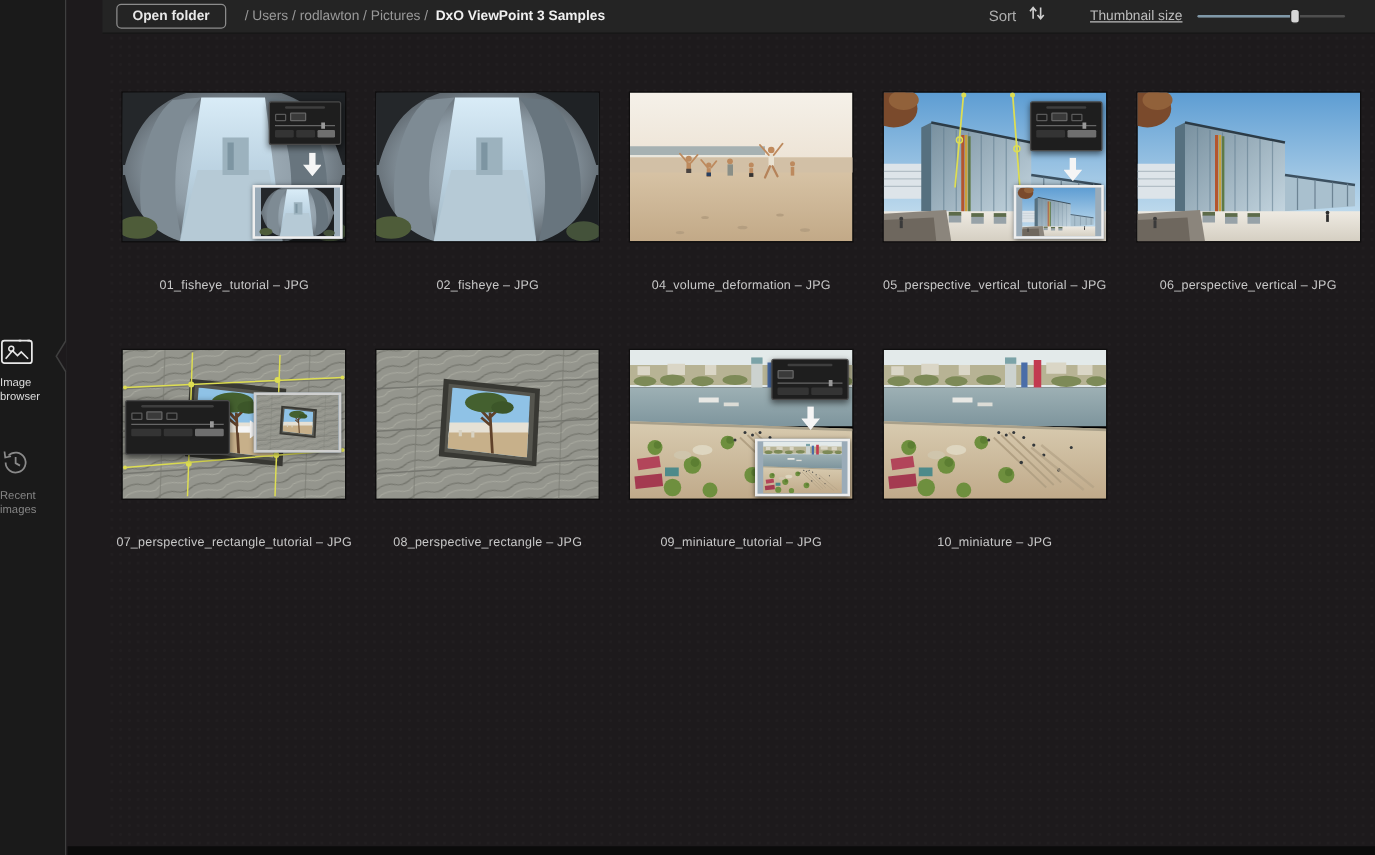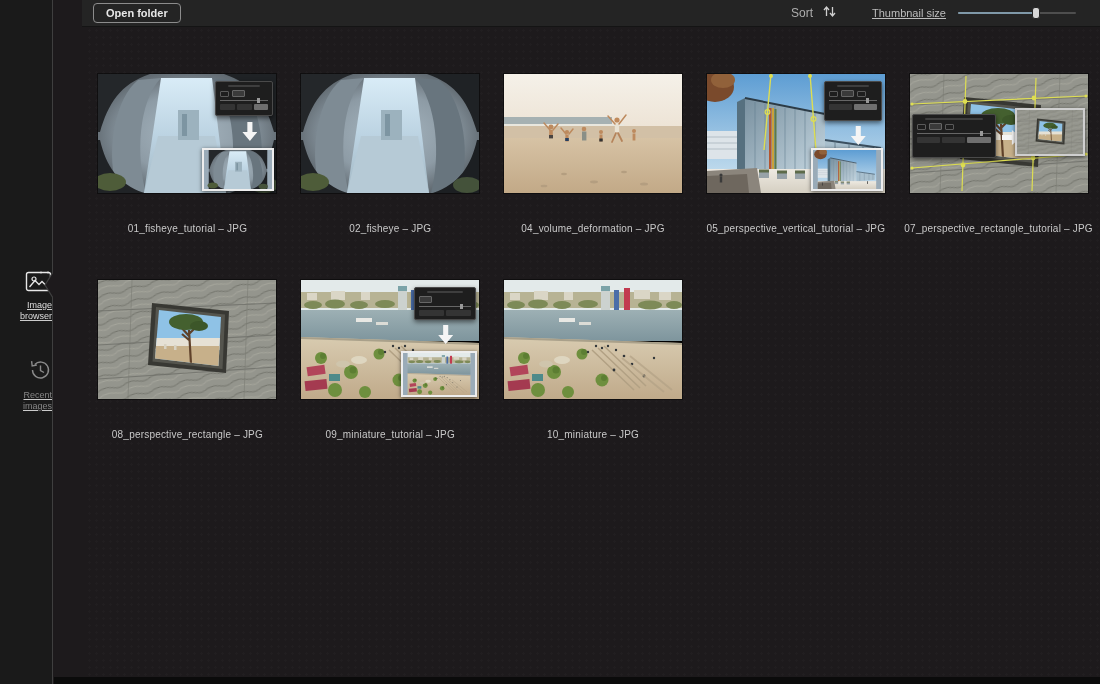--- a/index.html
+++ b/index.html
@@ -9,21 +9,21 @@
     background:#1d1a1c;
     position:relative;
     color:#ccc;
   }
 
   
   .sidebar{
     position:absolute; left:0; top:0; width:53px; height:684px;
     background:#1a1a1a; border-right:1px solid #3f3f3f; z-index:5;
   }
-  .side-item{ position:absolute; left:0; width:52px; text-align:right; cursor:pointer;text-decoration:underline; }
+  .side-item{ position:absolute; left:0; width:52px; text-align:left; cursor:pointer; }
   .side-item .icn{ display:inline-block; }
   .side-item .lbl{ display:block; margin-top:4px; font-size:9px; line-height:1.25; }
   .side-item.active .lbl{ color:#dedede; }
   .side-item.inactive .lbl{ color:#868686; }
   .active-notch{ position:absolute; right:-1px; top:272px; z-index:6; }
 
   
   .topbar{
     position:absolute; left:54px; top:0; right:0; height:27px;
     background:#242424; border-bottom:1px solid #141414;
@@ -359,20 +359,24 @@
     </span>
     <span class="lbl">Recent images</span>
   </div>
   <svg class="active-notch" width="9" height="26" viewBox="0 0 9 26">
     <path d="M9,0 L1,13 L9,26" fill="#1d1a1c" stroke="#3f3f3f" stroke-width="1.2"></path>
   </svg>
 </nav>
 
 <header class="topbar">
   <button class="btn-open">Open folder</button>
+  <div class="breadcrumb">
+    <span>/ Users / rodlawton / Pictures /</span>
+    <span class="current">DxO ViewPoint 3 Samples</span>
+  </div>
   <div class="tb-right">
     <span class="sort-label">Sort</span>
     <span class="sort-icon">
       <svg width="15" height="13" viewBox="0 0 15 13">
         <path d="M4.5,11 V2.5 M2,5 L4.5,2 L7,5" fill="none" stroke="#cfcfcf" stroke-width="1.3"></path>
         <path d="M10.5,2 V10.5 M8,8 L10.5,11 L13,8" fill="none" stroke="#cfcfcf" stroke-width="1.3"></path>
       </svg>
     </span>
     <span class="thumbsize-label">Thumbnail size</span>
     <div class="slider" aria-valuenow="66">
@@ -466,20 +470,28 @@
         <div class="tut-arrow" style="top:52px"></div>
         <div class="tut-inset">
             <svg>
               <use href="#sc-building"></use>
             </svg>
           </div>
       </div>
       <div class="caption">05_perspective_vertical_tutorial – JPG</div>
     </div>
 
+    <div class="cell">
+      <div class="thumb">
+        <svg class="scene">
+            <use href="#sc-building"></use>
+          </svg>
+      </div>
+      <div class="caption">06_perspective_vertical – JPG</div>
+    </div>
 
     <div class="cell">
       <div class="thumb">
         <svg class="scene">
             <use href="#sc-wall"></use>
           </svg>
         <svg class="guides" viewBox="0 0 178 119">
           <path d="M2,30 L176,22 M2,94 L176,80 M56,2 L52,117 M126,4 L122,117" stroke="#dede52" stroke-width="1.2" fill="none"></path>
           <g fill="#dede52">
             <circle cx="55" cy="27.5" r="2.4"></circle>

